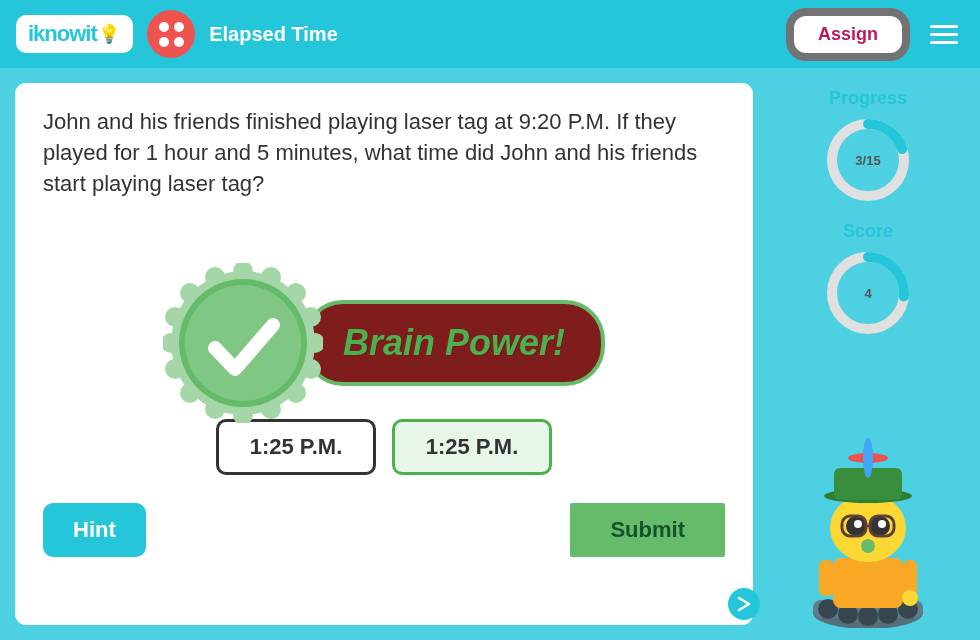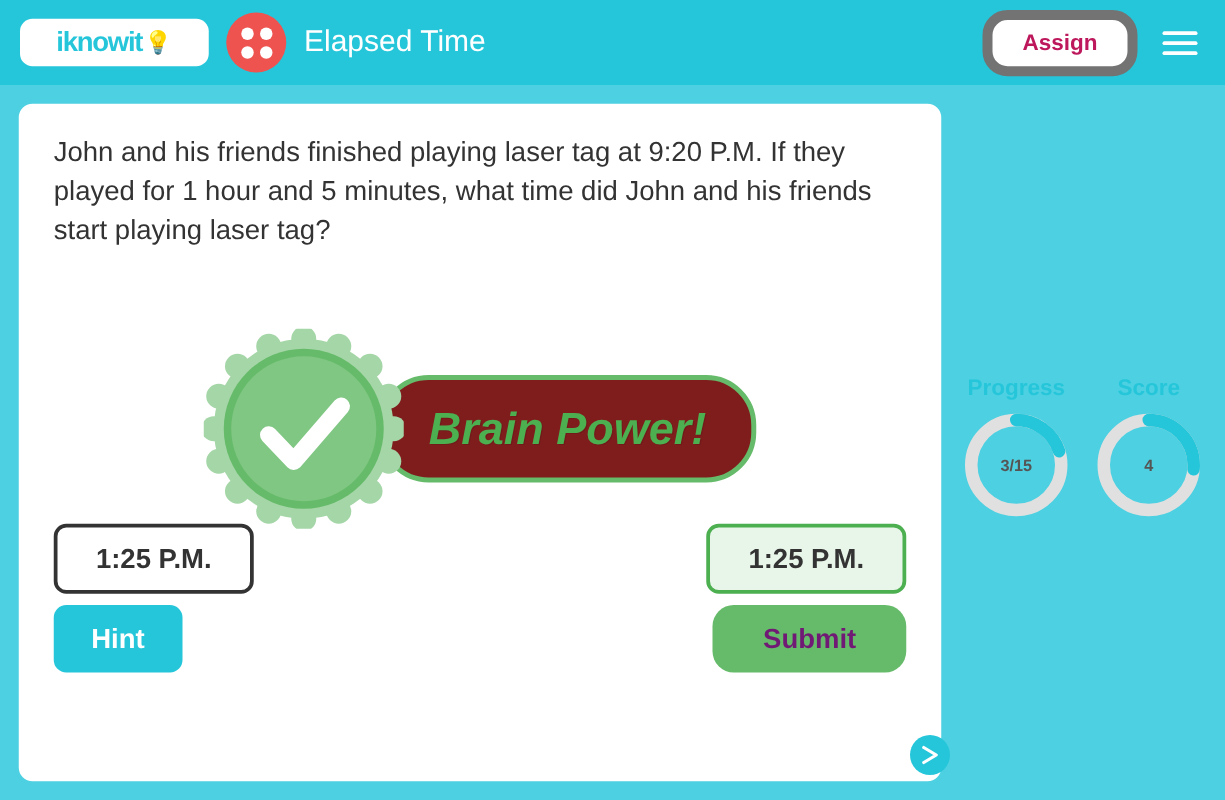--- a/index.html
+++ b/index.html
@@ -27,21 +27,21 @@
       padding: 0 16px;
       height: 68px;
       gap: 14px;
     }
 
     .logo-area {
       display: flex;
       align-items: center;
       background: white;
       border-radius: 10px;
-      padding: 6px 29px;
+      padding: 6px 12px;
     }
 
     .logo-text {
       font-size: 22px;
       font-weight: bold;
       color: #26c6da;
       letter-spacing: -1px;
     }
 
     .logo-bulb {
@@ -67,23 +67,23 @@
     }
 
     .timer-dot {
       width: 10px;
       height: 10px;
       background: white;
       border-radius: 50%;
     }
 
     .header-title {
-      font-size: 24px;
+      font-size: 20px;
       color: white;
-      font-weight: 400;
+      font-weight: 700;
     }
 
     .header-spacer { flex: 1; }
 
     .assign-button {
       background: white;
       border: 8px solid #737373;
       border-radius: 20px;
       padding: 8px 24px;
       font-size: 18px;
@@ -166,23 +166,23 @@
       font-style: italic;
       color: #4caf50;
       text-shadow: 1px 1px 0 rgba(0,0,0,0.1);
     }
 
     
     .answer-options {
       display: flex;
       gap: 16px;
       margin-top: auto;
-      margin-bottom: 5px;
-      align-items: center;
-      justify-content: space-between;
+      margin-bottom: 24px;
+      align-items: center;
+      justify-content: center;
     }
 
     .answer-option {
       border: 3px solid #333;
       border-radius: 10px;
       padding: 12px 30px;
       font-size: 22px;
       font-weight: bold;
       color: #333;
       cursor: pointer;
@@ -210,34 +210,34 @@
       border: none;
       border-radius: 10px;
       padding: 14px 30px;
       font-size: 22px;
       font-weight: bold;
       cursor: pointer;
     }
 
     .submit-button {
       background: #66bb6a;
-      color: #701a75;
+      color: #14532d;
       border: none;
-      border-radius: 17px;
+      border-radius: 2px;
       padding: 14px 40px;
       font-size: 22px;
       font-weight: bold;
       cursor: pointer;
     }
 
     
     .right-panel {
       width: 200px;
       display: flex;
-      flex-direction: row;
+      flex-direction: column;
       align-items: center;
       gap: 16px;
       padding-top: 8px;
     }
 
     .progress-section, .score-section {
       display: flex;
       flex-direction: column;
       align-items: center;
       gap: 6px;

